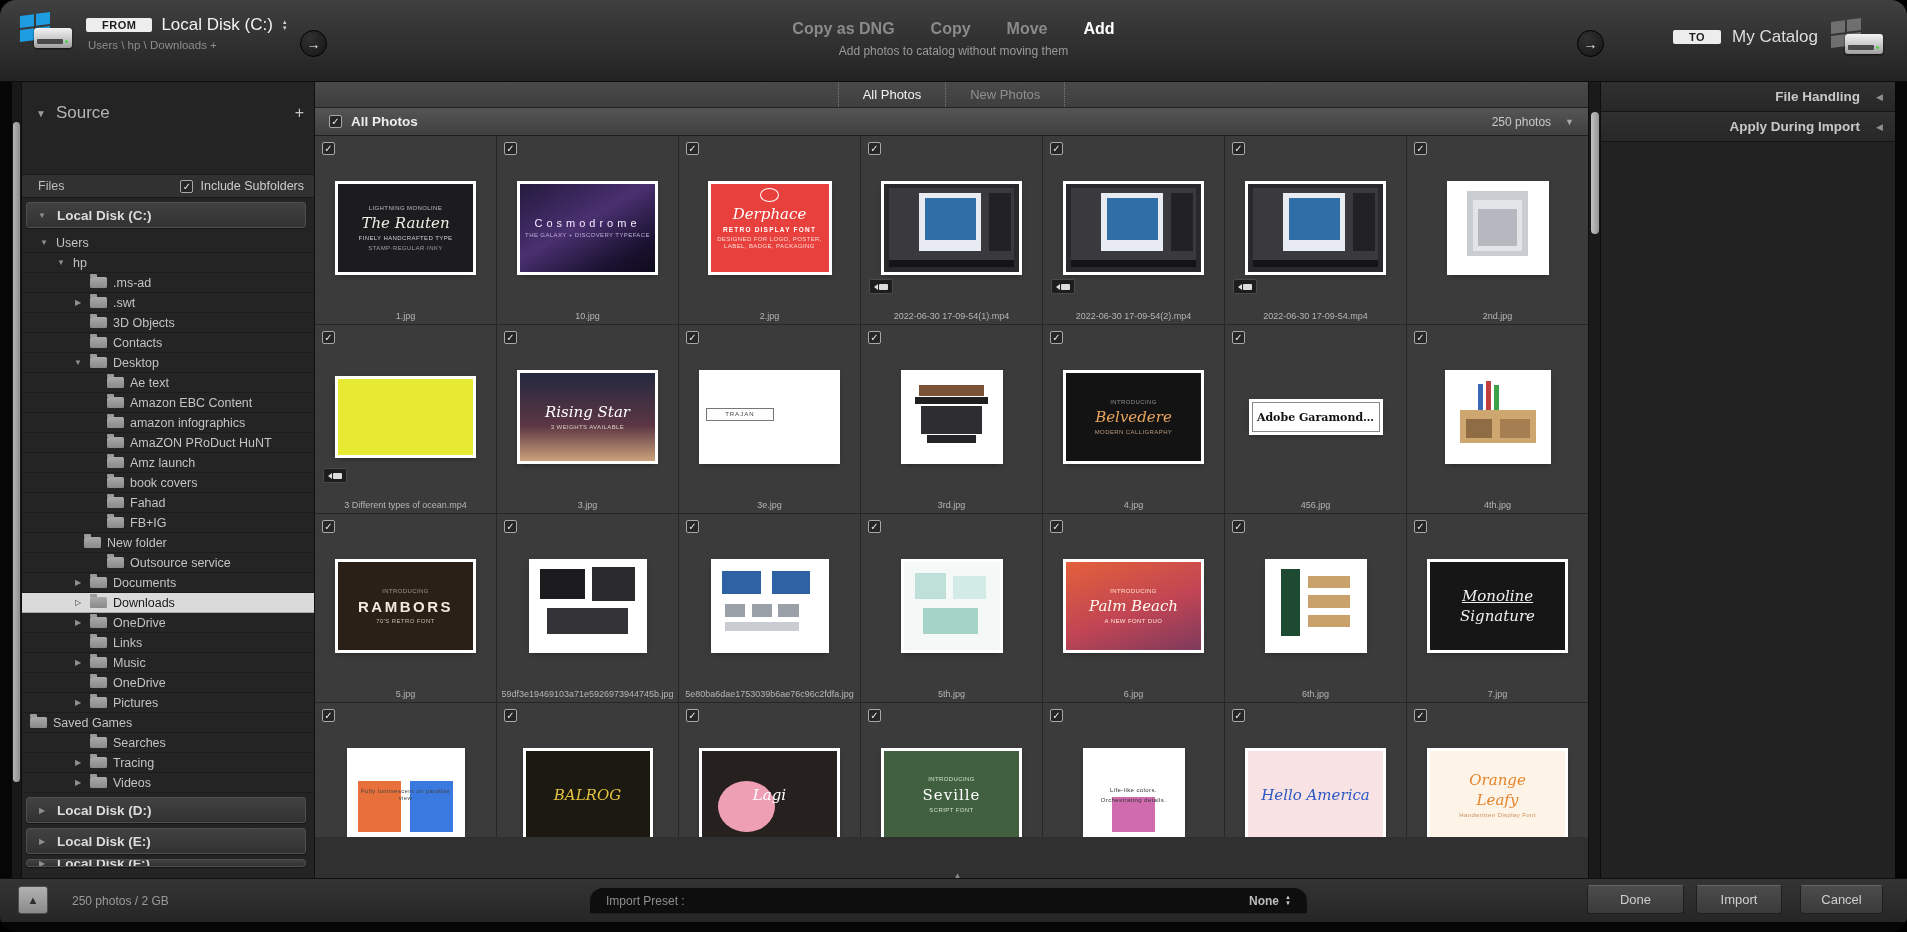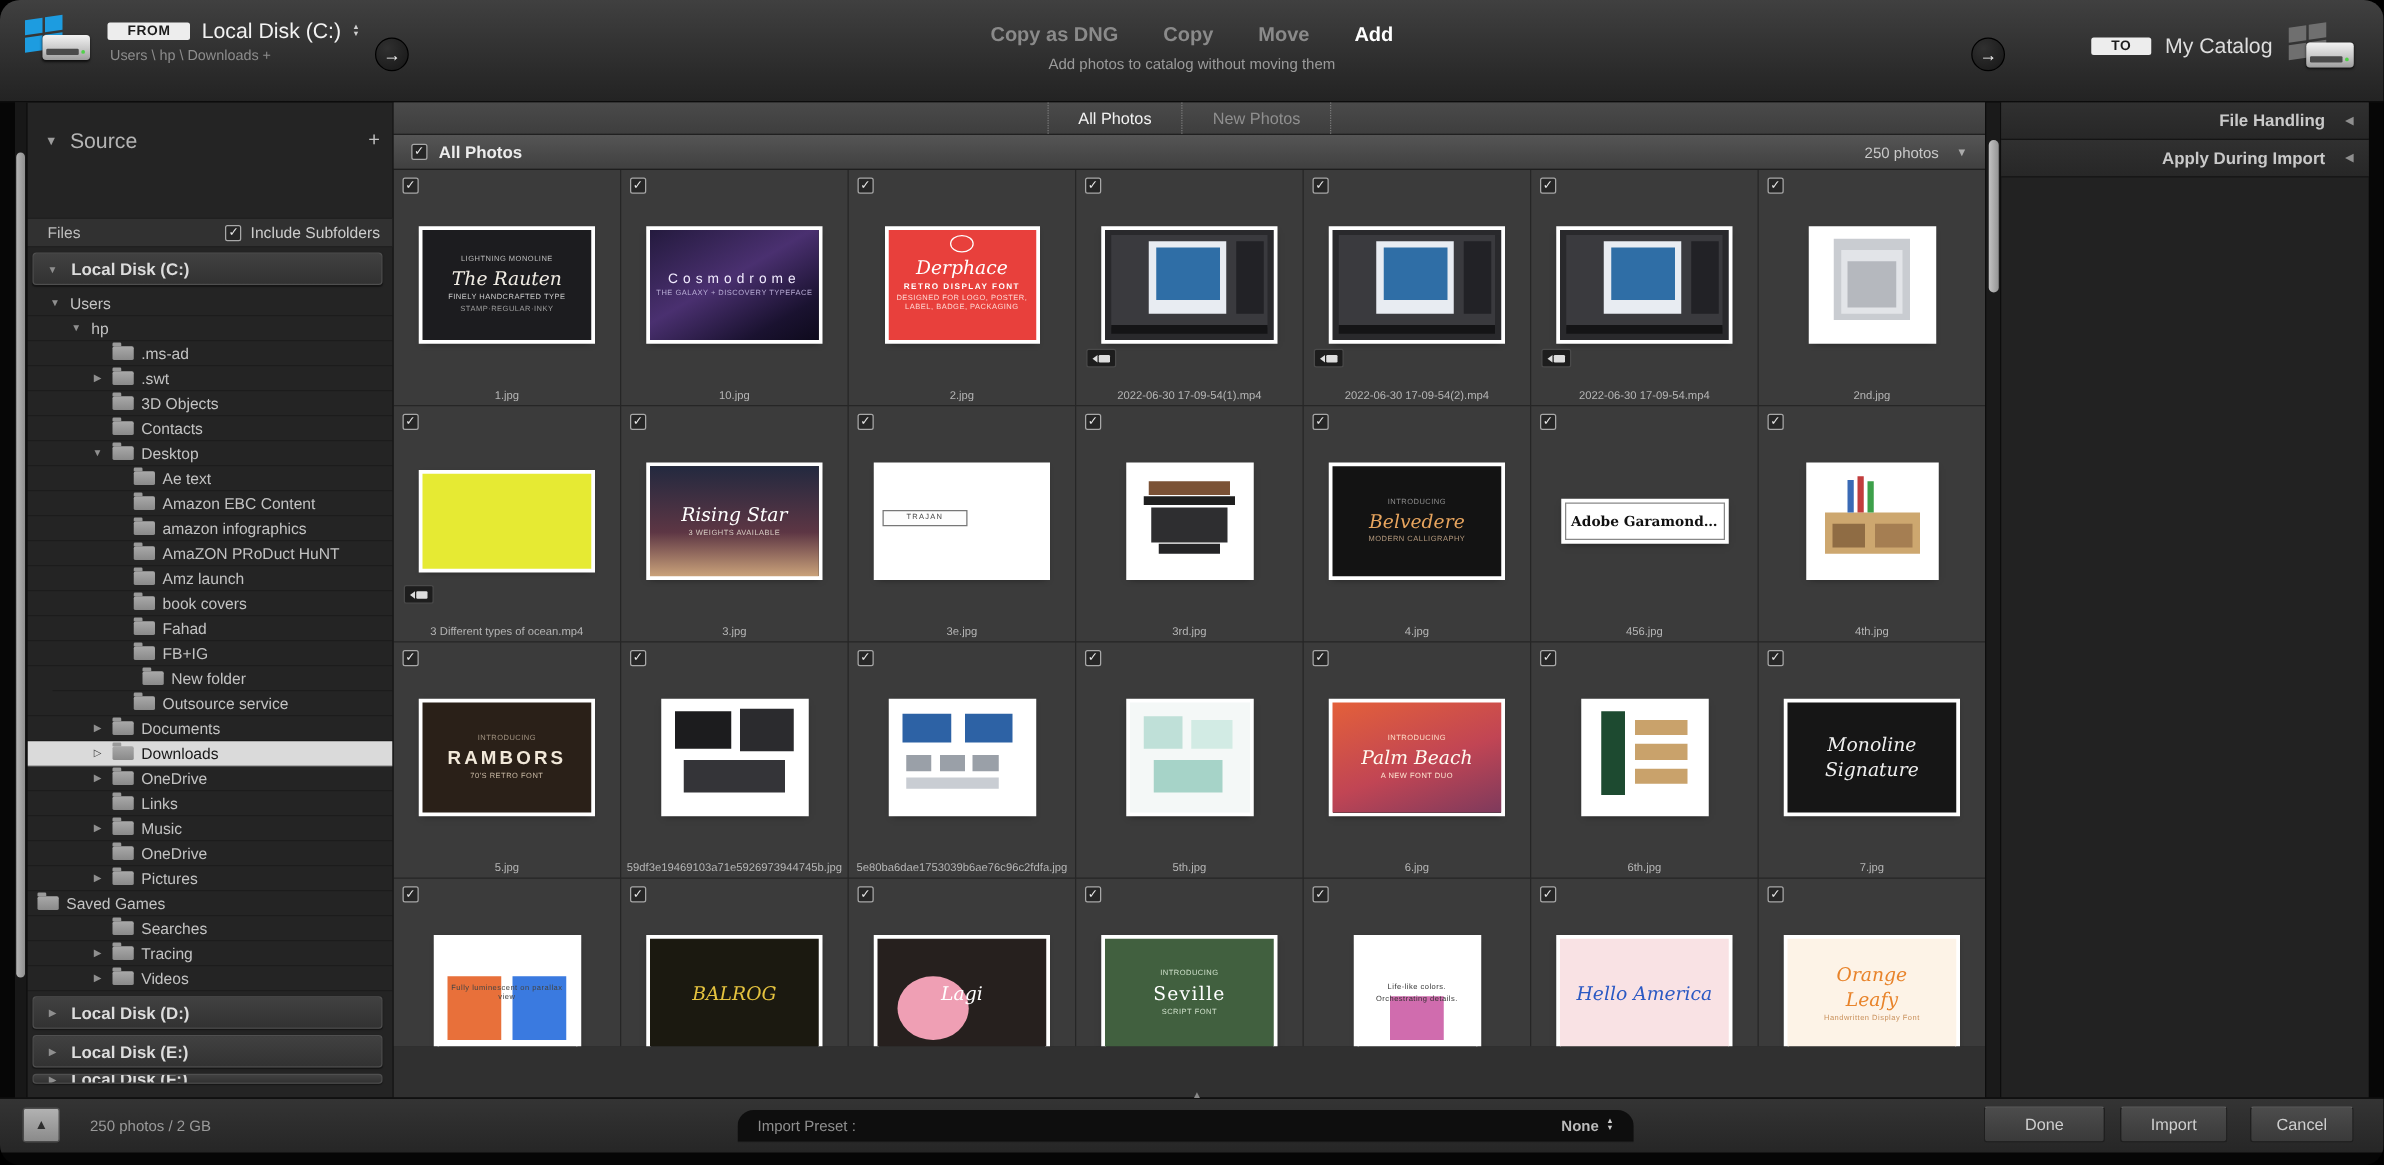--- a/index.html
+++ b/index.html
@@ -299,21 +299,21 @@
         <div class="tree-row" style="padding-left: 77px;">
           <span class="tree-arrow"></span>
           <span class="folder-ico"></span>
           <span>Fahad</span>
         </div>
         <div class="tree-row" style="padding-left: 77px;">
           <span class="tree-arrow"></span>
           <span class="folder-ico"></span>
           <span>FB+IG</span>
         </div>
-        <div class="tree-row" style="padding-left: 54px; margin-left: 30px;">
+        <div class="tree-row" style="padding-left: 54px;">
           <span class="tree-arrow"></span>
           <span class="folder-ico"></span>
           <span>New folder</span>
         </div>
         <div class="tree-row" style="padding-left: 77px;">
           <span class="tree-arrow"></span>
           <span class="folder-ico"></span>
           <span>Outsource service</span>
         </div>
         <div class="tree-row" style="padding-left: 60px;">
@@ -658,21 +658,21 @@
               <div class="blk" style="left: 42%; top: 60%; width: 44%; height: 14%; background: rgb(201, 162, 107);"></div>
             </div>
           </div>
           <div class="caption">6th.jpg</div>
         </div>
         <div class="cell">
           <span class="checkbox">✓</span>
           <div class="thumb-wrap">
             <div class="thumb" style="width: 135px; height: 88px; background: rgb(22, 22, 22);">
               <div class="lines">
-                <span class="ln-script" style="color: rgb(240, 240, 240);">Monoline</span>
+                <span class="ln-script" style="color: rgb(240, 240, 240); text-decoration: underline;">Monoline</span>
                 <span class="ln-script" style="color: rgb(240, 240, 240);">Signature</span>
               </div>
             </div>
           </div>
           <div class="caption">7.jpg</div>
         </div>
         <div class="cell">
           <span class="checkbox">✓</span>
           <div class="thumb-wrap">
             <div class="thumb" style="width: 112px; height: 88px; background: rgb(255, 255, 255);">
@@ -680,21 +680,21 @@
               <div class="blk" style="left: 54%; top: 34%; width: 38%; height: 58%; background: rgb(58, 122, 224);"></div>
               <div class="lines">
                 <span class="ln-tiny" style="color: rgb(68, 68, 68);">Fully luminescent on parallax view</span>
               </div>
             </div>
           </div>
         </div>
         <div class="cell">
           <span class="checkbox">✓</span>
           <div class="thumb-wrap">
-            <div class="thumb" style="width: 135px; height: 88px; background: rgb(27, 25, 16);">
+            <div class="thumb" style="width: 124px; height: 88px; background: rgb(27, 25, 16);">
               <div class="lines">
                 <span class="ln-script" style="color: rgb(229, 195, 63);">BALROG</span>
               </div>
             </div>
           </div>
         </div>
         <div class="cell">
           <span class="checkbox">✓</span>
           <div class="thumb-wrap">
             <div class="thumb" style="width: 135px; height: 88px; background: rgb(38, 32, 30);">

